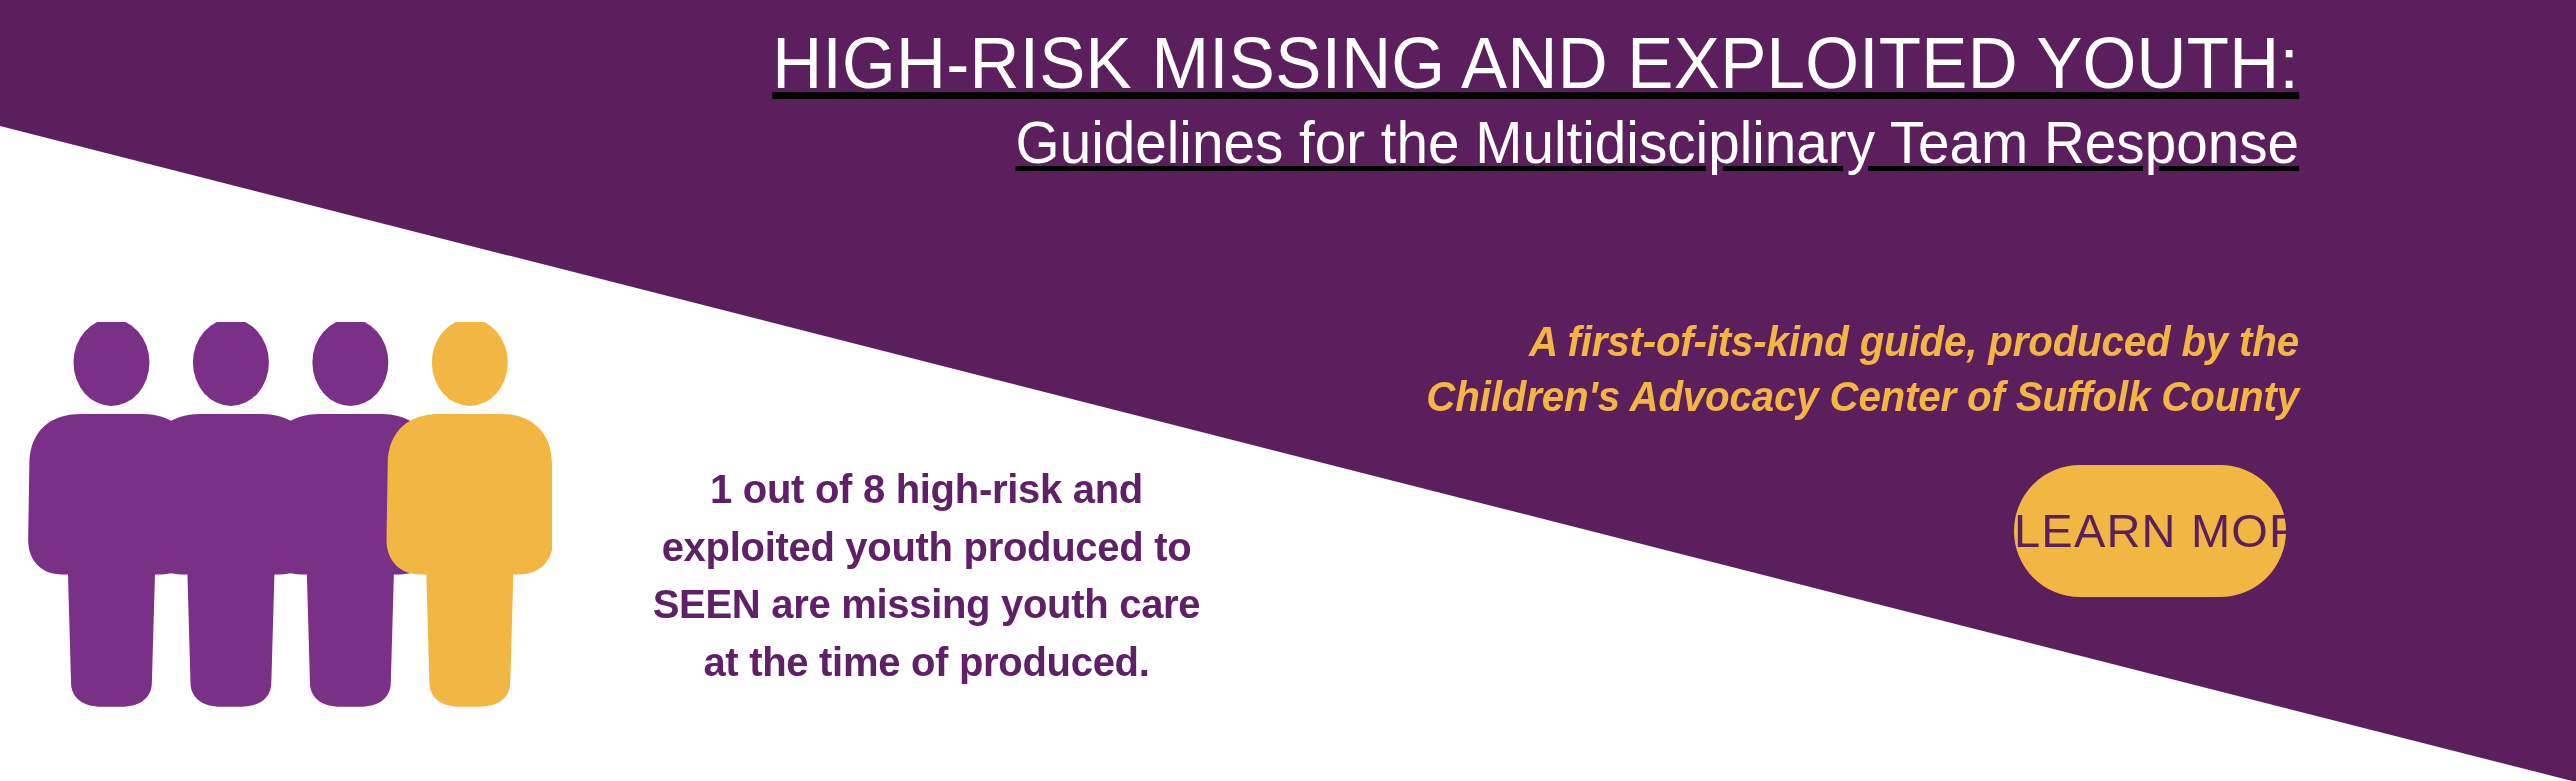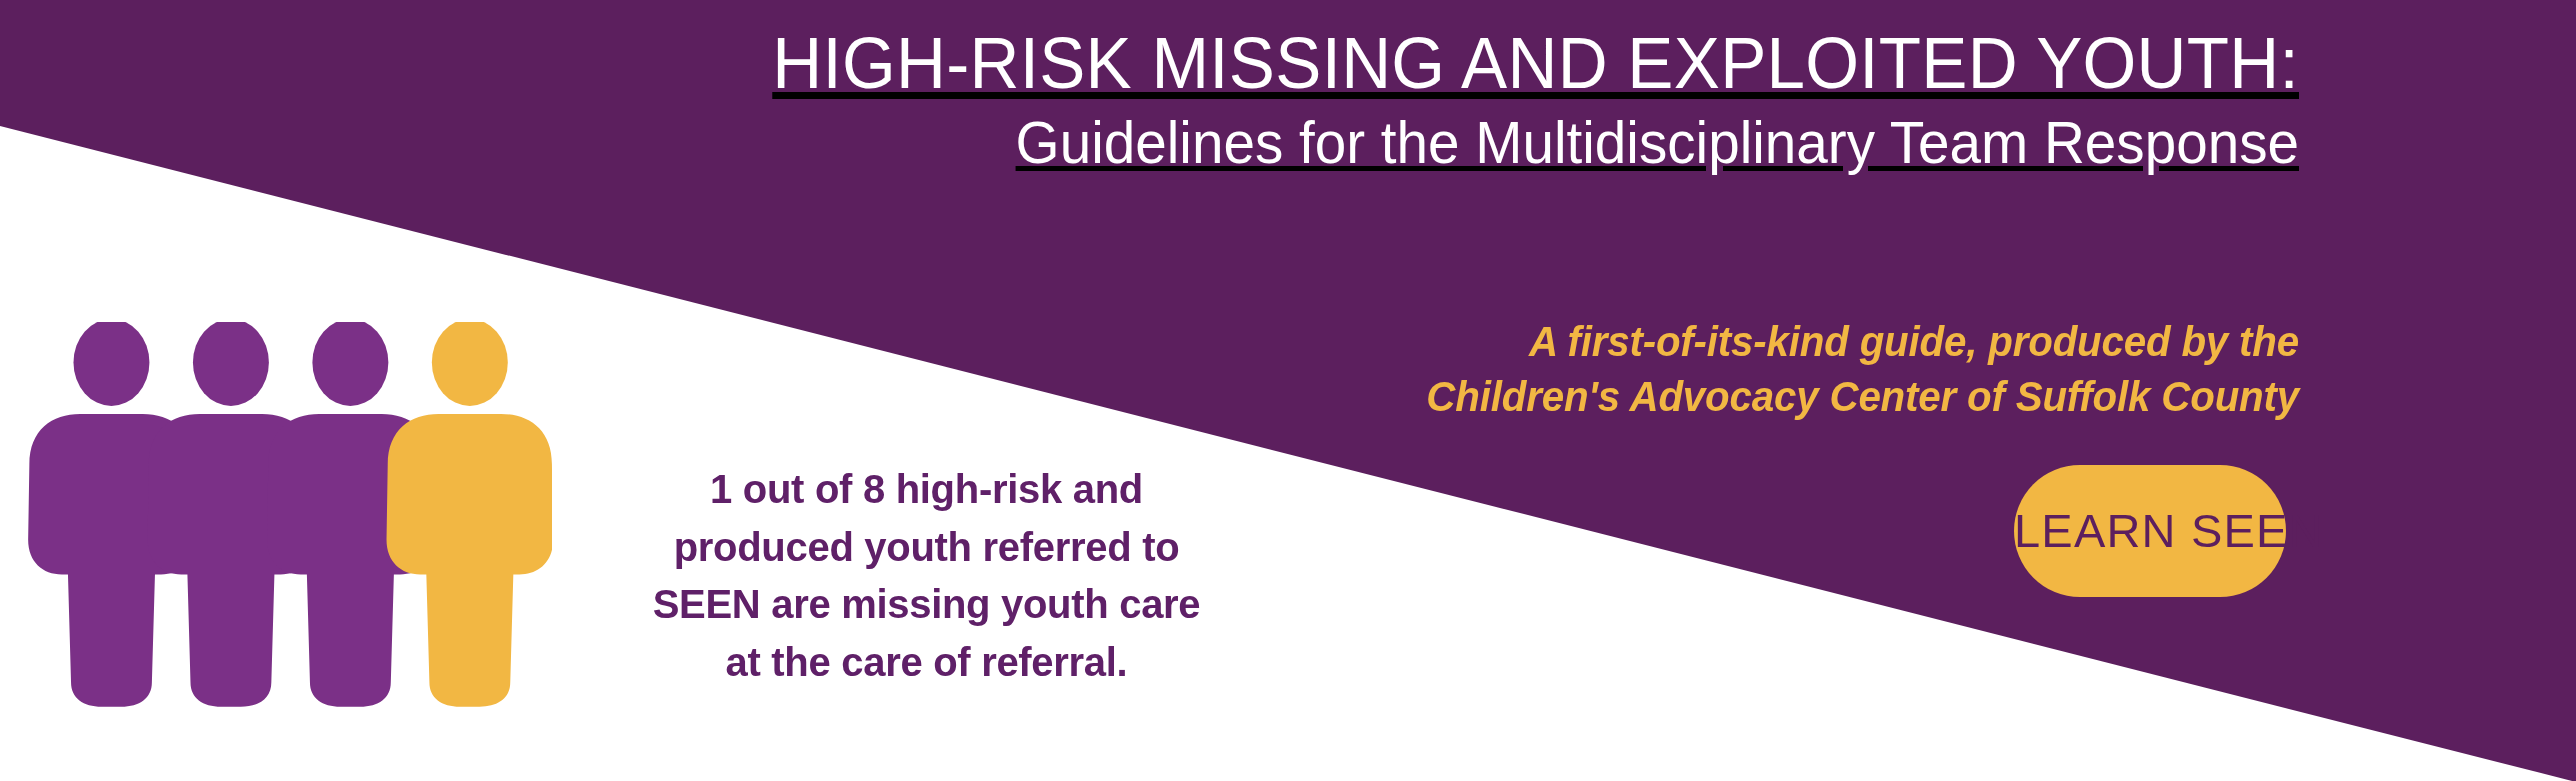--- a/index.html
+++ b/index.html
@@ -138,27 +138,27 @@
   <div class="headline-block">
     <div class="title">HIGH-RISK MISSING AND EXPLOITED YOUTH:</div>
     <div class="subtitle">Guidelines for the Multidisciplinary Team Response</div>
   </div>
 
   <div class="credit-block">
     <div class="credit-line">A first-of-its-kind guide, produced by the</div>
     <div class="credit-line">Children's Advocacy Center of Suffolk County</div>
   </div>
 
-  <button class="learn-more">LEARN SEEN</button>
+  <button class="learn-more">LEARN MORE</button>
 
   <div class="stat-text">
     <div class="stat-line">1 out of 8 high-risk and</div>
-    <div class="stat-line">produced youth referred to</div>
+    <div class="stat-line">exploited youth produced to</div>
     <div class="stat-line">SEEN are missing youth care</div>
-    <div class="stat-line">at the care of referral.</div>
+    <div class="stat-line">at the time of produced.</div>
   </div>
 
   <div class="people-group">
     <svg viewBox="0 0 860 635" xmlns="http://www.w3.org/2000/svg" aria-hidden="true">
 
       <g fill="#7B3087">
         <ellipse cx="141" cy="66" rx="62" ry="71"></ellipse>
         <path d="M 7 232
                  C 7 176, 44 150, 90 150
                  L 192 150

